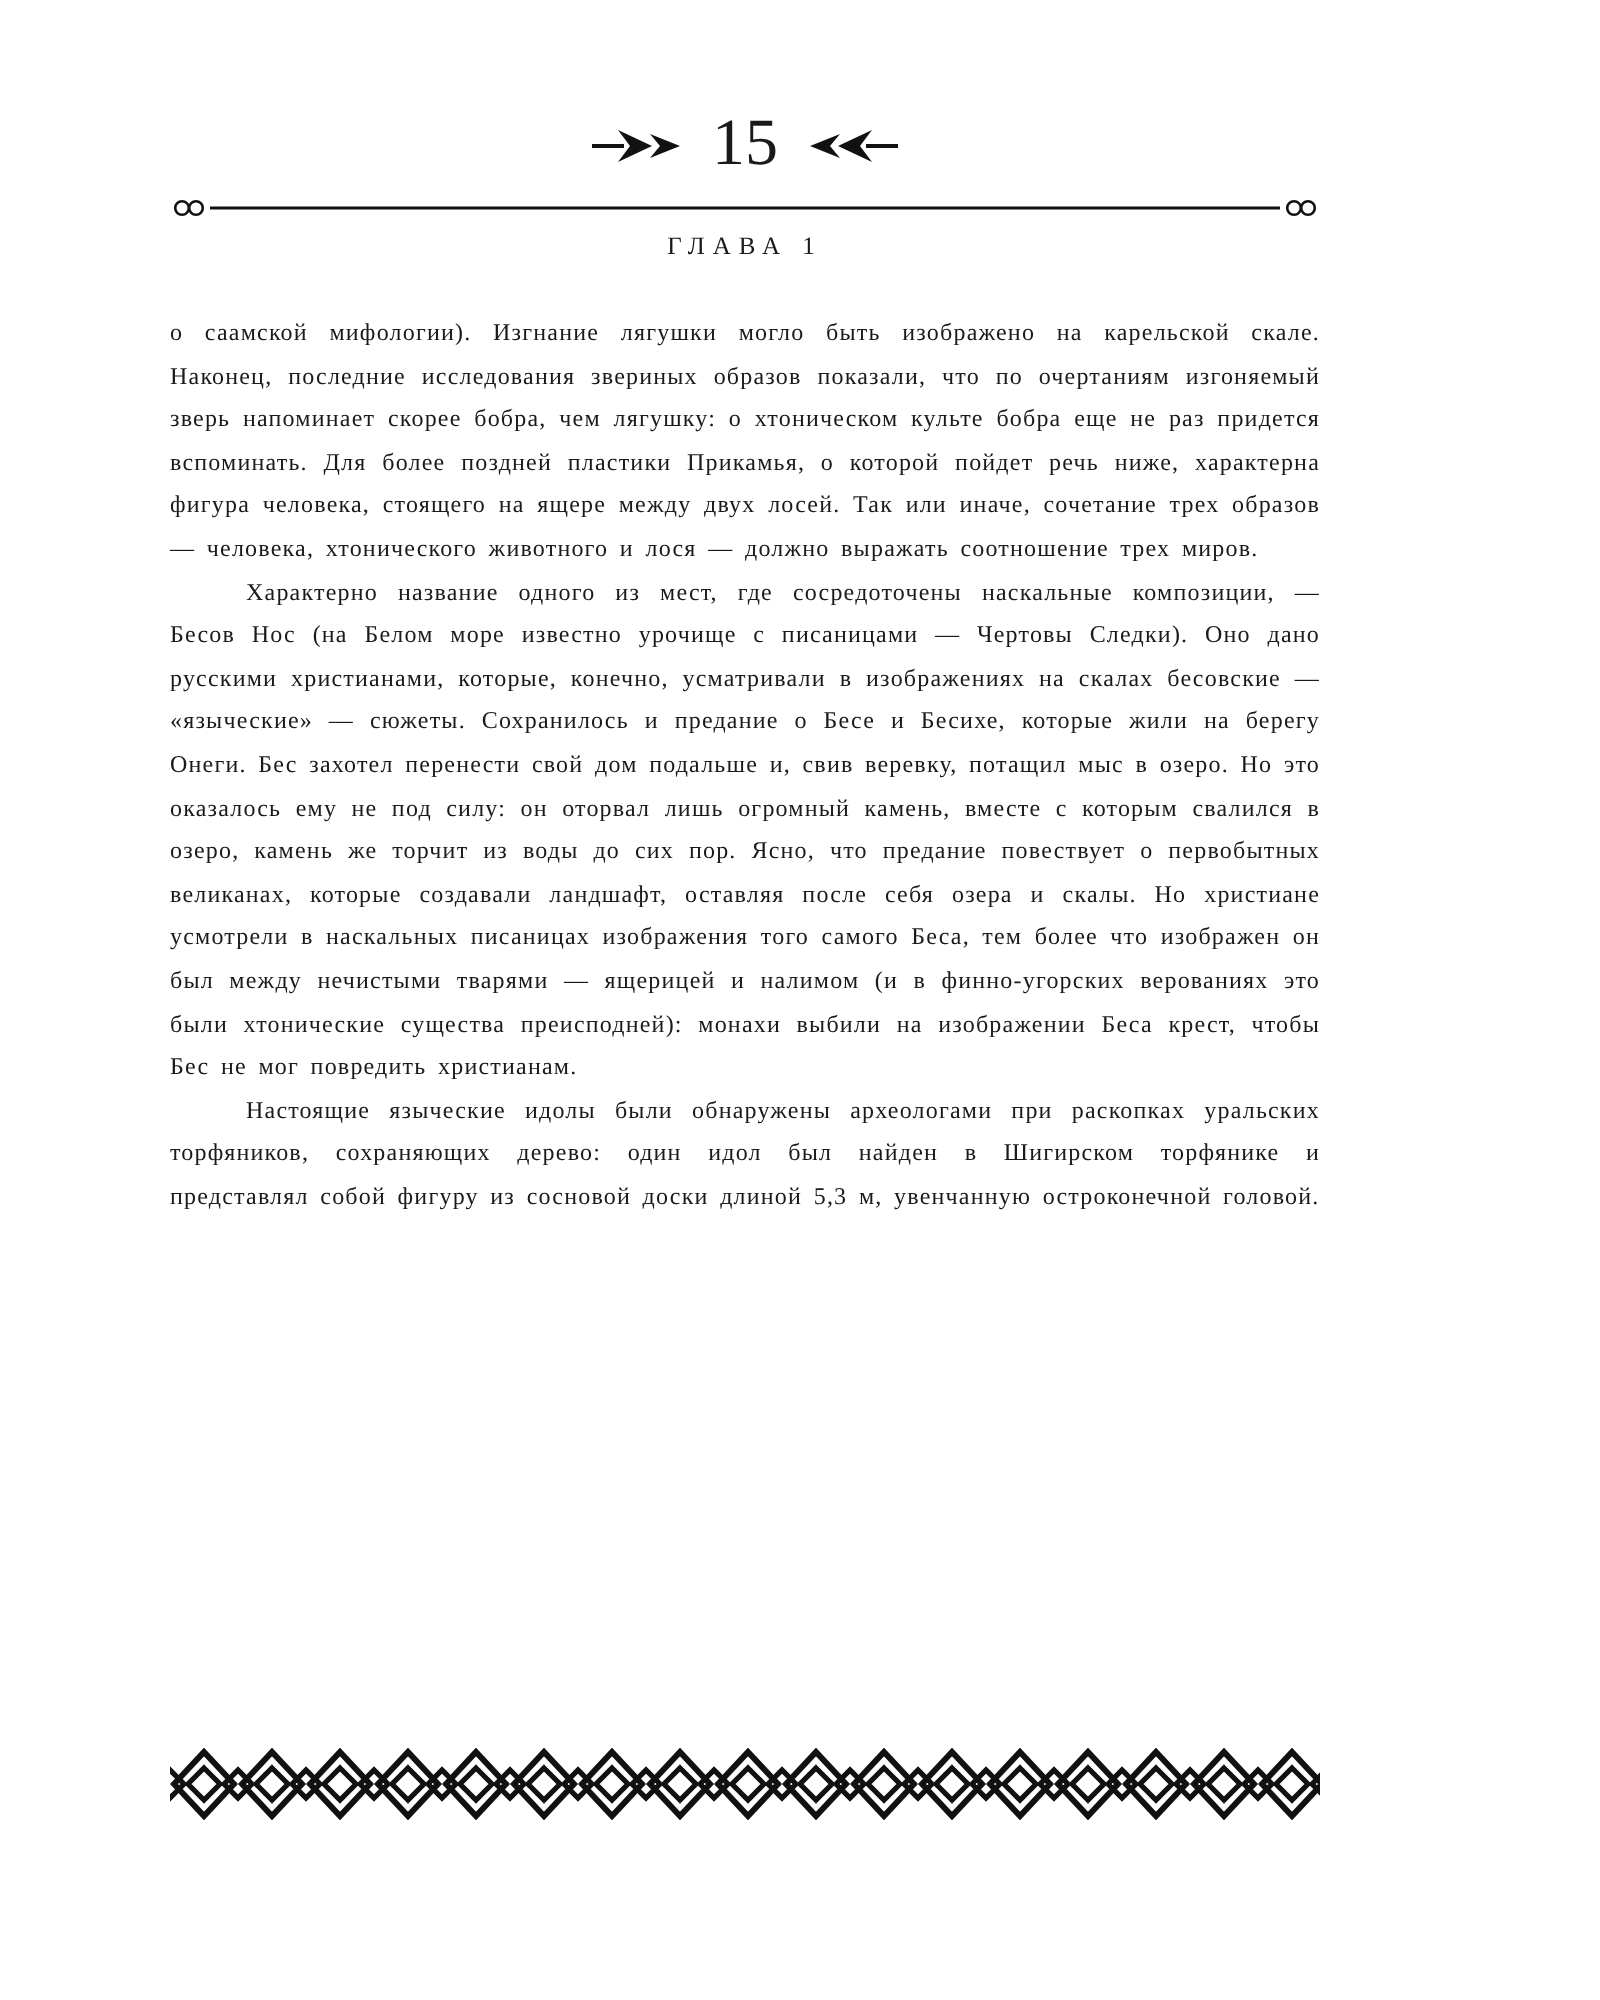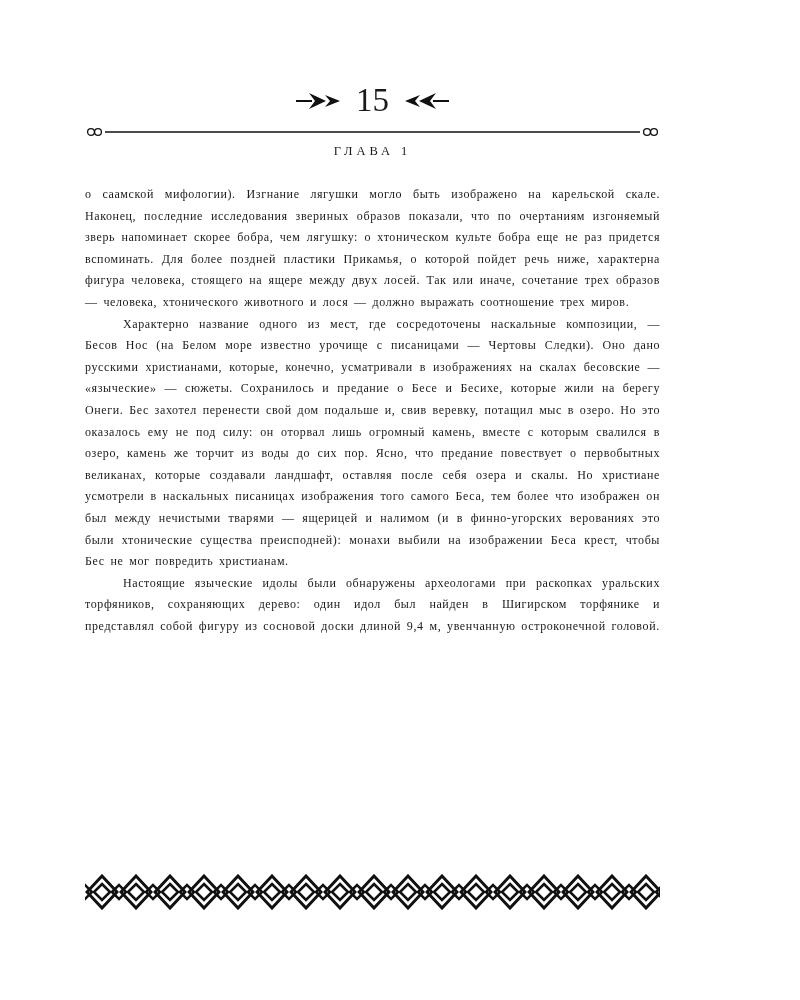--- a/index.html
+++ b/index.html
@@ -12,21 +12,21 @@
     width: 800px;
     height: 1000px;
     background: #ffffff;
     color: #1a1a1a;
     font-family: "Liberation Serif", "DejaVu Serif", serif;
     overflow: hidden;
   }
   .page-header {
     margin-left: 85px;
     width: 575px;
-    padding-top: 84px;
+    padding-top: 56px;
     text-align: center;
   }
   .pagenum-row {
     display: flex;
     align-items: center;
     justify-content: center;
     gap: 12px;
   }
   .pagenum {
     font-size: 33px;
@@ -92,21 +92,21 @@
       <circle cx="562" cy="8" r="3.4" fill="none" stroke="#111" stroke-width="1.3"></circle>
       <circle cx="569" cy="8" r="3.4" fill="none" stroke="#111" stroke-width="1.3"></circle>
     </svg>
 
     <div class="chapter">ГЛАВА 1</div>
   </header>
 
   <main class="body-text">
     <p class="para no-indent">о саамской мифологии). Изгнание лягушки могло быть изображено на карельской скале. Наконец, последние исследования звериных образов показали, что по очертаниям изгоняемый зверь напоминает скорее бобра, чем лягушку: о хтоническом культе бобра еще не раз придется вспоминать. Для более поздней пластики Прикамья, о которой пойдет речь ниже, характерна фигура человека, стоящего на ящере между двух лосей. Так или иначе, сочетание трех образов — человека, хтонического животного и лося — должно выражать соотношение трех миров.</p>
     <p class="para">Характерно название одного из мест, где сосредоточены наскальные композиции, — Бесов Нос (на Белом море известно урочище с писаницами — Чертовы Следки). Оно дано русскими христианами, которые, конечно, усматривали в изображениях на скалах бесовские — «языческие» — сюжеты. Сохранилось и предание о Бесе и Бесихе, которые жили на берегу Онеги. Бес захотел перенести свой дом подальше и, свив веревку, потащил мыс в озеро. Но это оказалось ему не под силу: он оторвал лишь огромный камень, вместе с которым свалился в озеро, камень же торчит из воды до сих пор. Ясно, что предание повествует о первобытных великанах, которые создавали ландшафт, оставляя после себя озера и скалы. Но христиане усмотрели в наскальных писаницах изображения того самого Беса, тем более что изображен он был между нечистыми тварями — ящерицей и налимом (и в финно-угорских верованиях это были хтонические существа преисподней): монахи выбили на изображении Беса крест, чтобы Бес не мог повредить христианам.</p>
-    <p class="para">Настоящие языческие идолы были обнаружены археологами при раскопках уральских торфяников, сохраняющих дерево: один идол был найден в Шигирском торфянике и представлял собой фигуру из сосновой доски длиной 9,4 м, увенчанную остроконечной головой.</p>
+    <p class="para">Настоящие языческие идолы были обнаружены археологами при раскопках уральских торфяников, сохраняющих дерево: один идол был найден в Шигирском торфянике и представлял собой фигуру из сосновой доски длиной 5,3 м, увенчанную остроконечной головой.</p>
   </main>
 
   <footer class="tailpiece-wrap">
     <svg width="575" height="36" viewBox="0 0 575 36">
       <defs>
         <pattern id="knotPat" width="34" height="36" patternUnits="userSpaceOnUse">
           <path d="M17 2 L32 18 L17 34 L2 18 Z" fill="none" stroke="#111" stroke-width="3"></path>
           <path d="M17 10 L25 18 L17 26 L9 18 Z" fill="none" stroke="#111" stroke-width="2.6"></path>
           <path d="M-7 18 L0 11 L7 18 L0 25 Z" fill="none" stroke="#111" stroke-width="2.6"></path>
           <path d="M27 18 L34 11 L41 18 L34 25 Z" fill="none" stroke="#111" stroke-width="2.6"></path>

